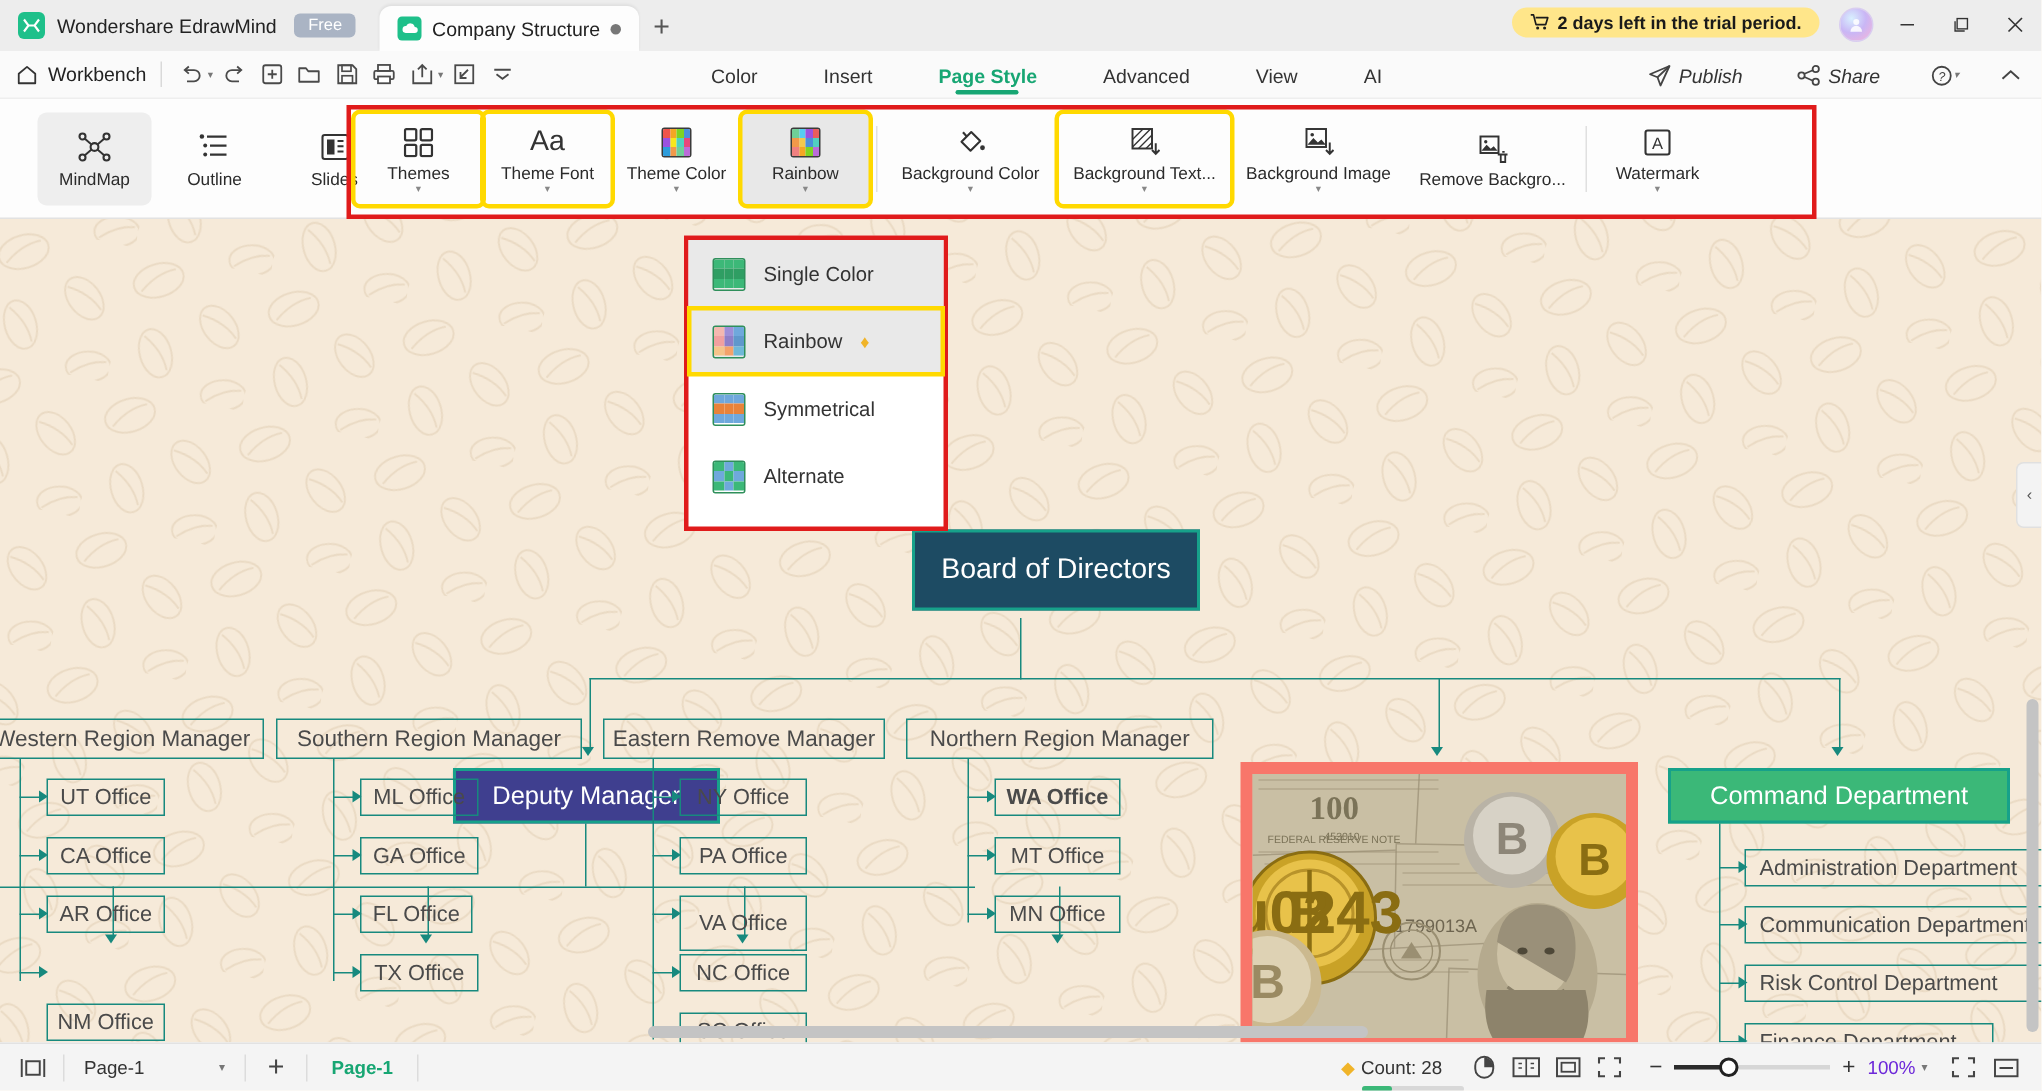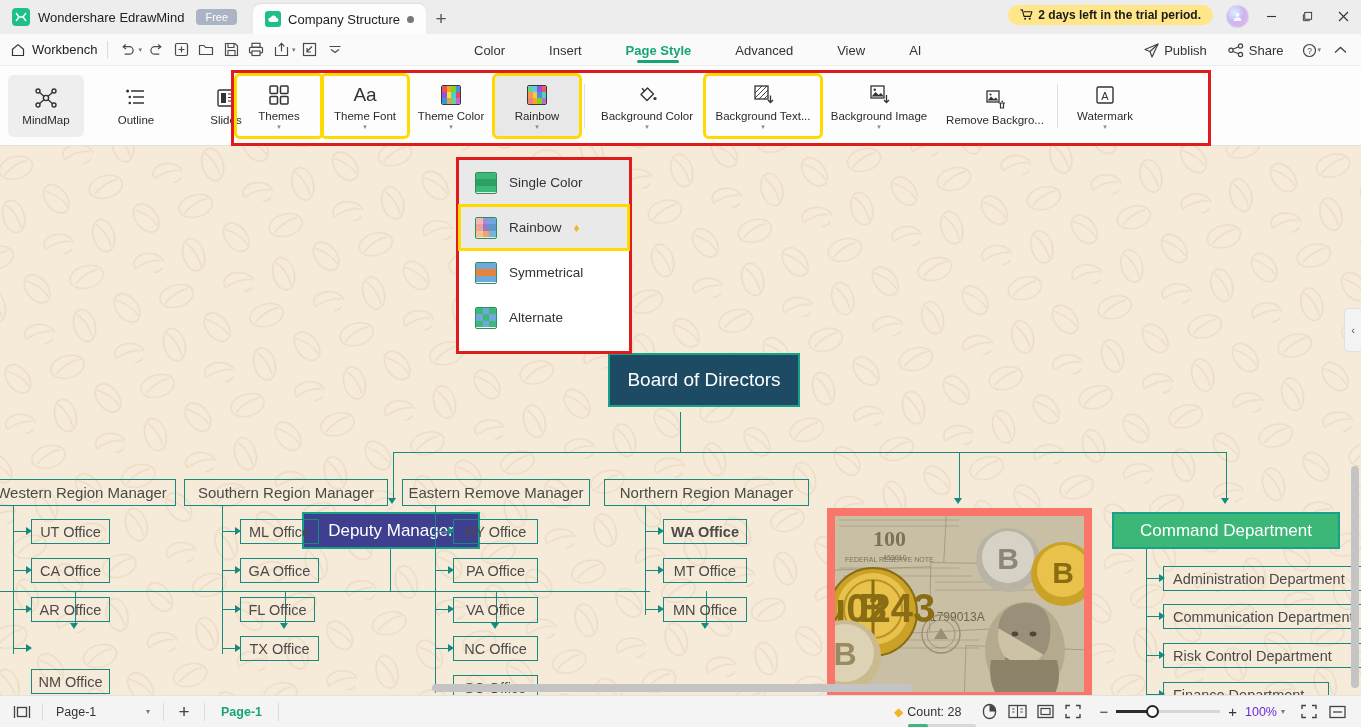--- a/index.html
+++ b/index.html
@@ -86,31 +86,31 @@
     font-size: 13px; color: #333; padding: 0 22px; height: 32px;
     display: flex; align-items: center; position: relative;
   }
   .mm.active { color: #17a673; font-weight: bold; }
   .mm.active::after {
     content: ''; position: absolute; bottom: 3px; left: 50%;
     transform: translateX(-50%); width: 42px; height: 3px;
     background: #17a673; border-radius: 2px;
   }
   .right-menu { position: absolute; right: 4px; top: 0; display: flex;
-                align-items: center; height: 32px; gap: 5px; }
+                align-items: center; height: 32px; gap: 20px; font-style: italic; }
   .rm { display: flex; align-items: center; gap: 5px; font-size: 13px;
         color: #333; padding: 0 8px; height: 32px; }
 
   
   .ribbon {
     position: absolute; top: 66px; left: 0; width: 1361px; height: 80px;
     background: #fdfdfd; border-bottom: 1px solid #e2e2e2;
     display: flex; align-items: center;
   }
-  .view-group { display: flex; align-items: center; gap: 14px; padding-left: 8px; }
+  .view-group { display: flex; align-items: center; gap: 4px; padding-left: 25px; }
   .rb-item {
     width: 76px; height: 62px; display: flex; flex-direction: column;
     align-items: center; justify-content: center; gap: 3px;
     border-radius: 6px; position: relative;
   }
   .rb-item.sel { background: #eeeeee; }
   .rb-ico { height: 26px; display: flex; align-items: center;
             justify-content: center; color: #3a3a3a; }
   .rb-lbl { font-size: 11.5px; color: #2b2b2b; white-space: nowrap; }
   .rb-caret { font-size: 7px; color: #888; line-height: 6px; height:7px; }
@@ -739,21 +739,21 @@
     <div class="arrow-r" style="left:448px; top:381px;"></div>
     <div class="conn h" style="left:435px; top:424px; width:15px;"></div>
     <div class="arrow-r" style="left:448px; top:420px;"></div>
     <div class="conn h" style="left:435px; top:463px; width:15px;"></div>
     <div class="arrow-r" style="left:448px; top:459px;"></div>
     <div class="conn h" style="left:435px; top:502px; width:15px;"></div>
     <div class="arrow-r" style="left:448px; top:498px;"></div>
     <div class="conn h" style="left:435px; top:541px; width:15px;"></div>
     <div class="node node-l3" style="left:453px; top:373px; width:85px; height:25px;">NY Office</div>
     <div class="node node-l3" style="left:453px; top:412px; width:85px; height:25px;">PA Office</div>
-    <div class="node node-l3" style="left:453px; top:451px; width:85px; height:26px;">VA Office</div>
+    <div class="node node-l3" style="left:453px; top:451px; width:85px; height:37px;">VA Office</div>
     <div class="node node-l3" style="left:453px; top:490px; width:85px; height:25px;">NC Office</div>
     <div class="node node-l3" style="left:453px; top:529px; width:85px; height:25px;">SC Office</div>
 
     <div class="conn v" style="left:645px; top:360px; height:109px;"></div>
     <div class="conn h" style="left:645px; top:385px; width:15px;"></div>
     <div class="arrow-r" style="left:658px; top:381px;"></div>
     <div class="conn h" style="left:645px; top:424px; width:15px;"></div>
     <div class="arrow-r" style="left:658px; top:420px;"></div>
     <div class="conn h" style="left:645px; top:463px; width:15px;"></div>
     <div class="arrow-r" style="left:658px; top:459px;"></div>

